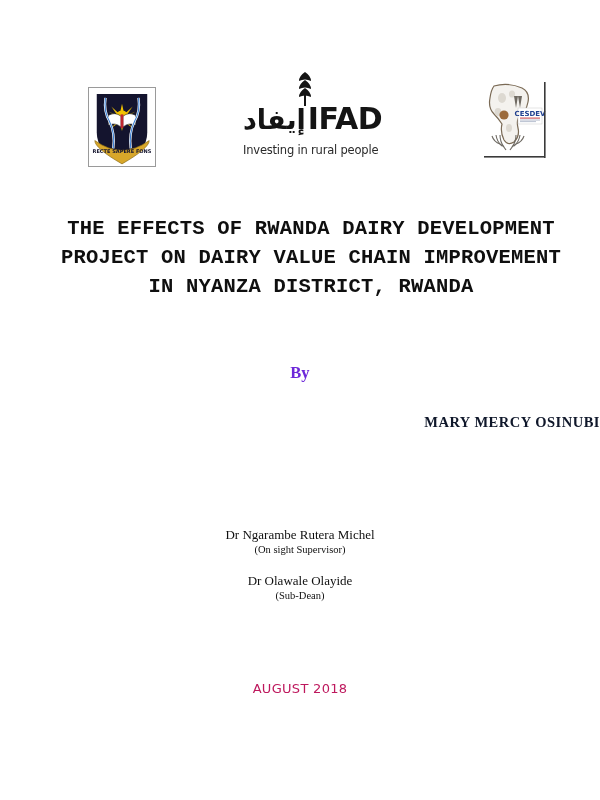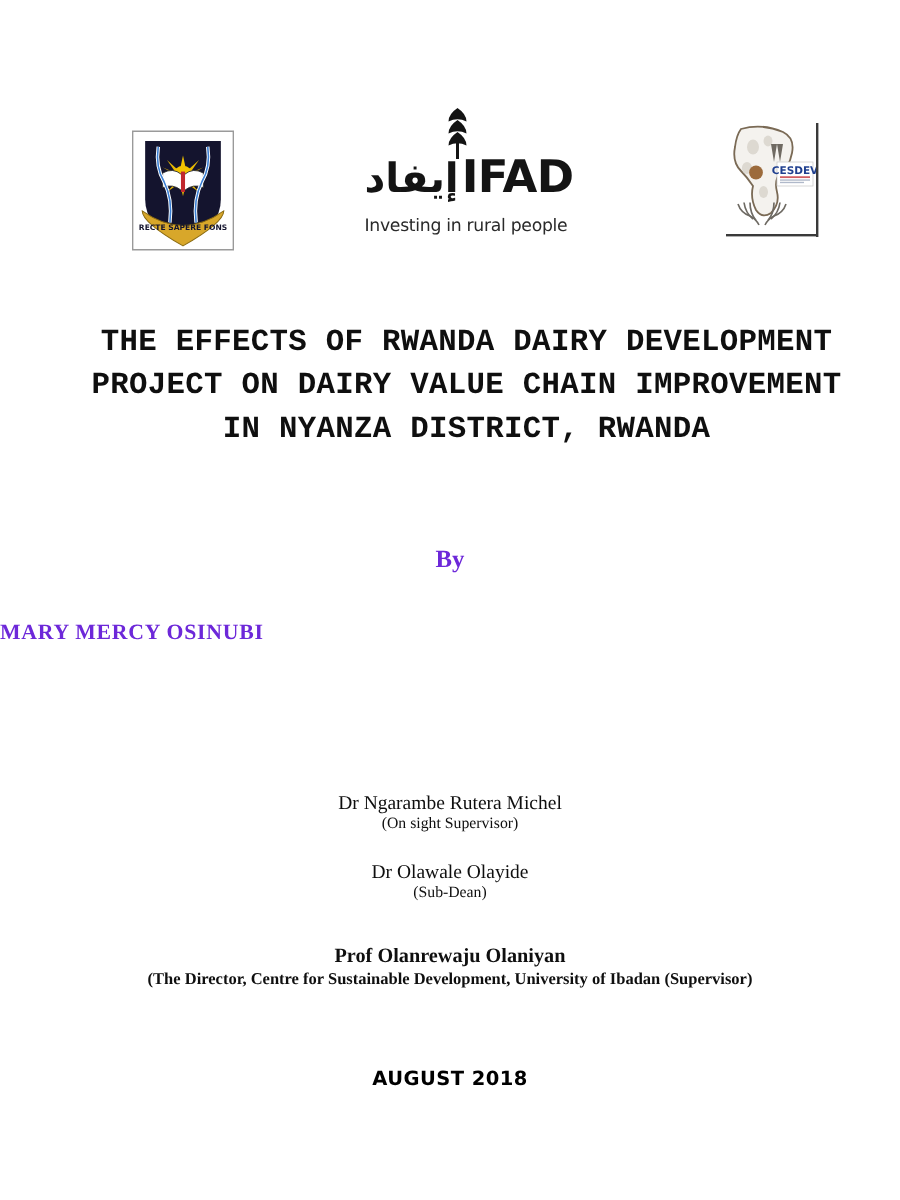--- a/index.html
+++ b/index.html
@@ -118,26 +118,26 @@
     font-size: 16.5px;
     color: #6d28d9;
   }
 
   
   .author-line {
     position: absolute;
     top: 414px;
     left: 0;
     width: 600px;
-    text-align: left;
+    text-align: right;
     font-family: "Liberation Serif", serif;
     font-weight: bold;
     font-size: 14.5px;
     letter-spacing: 0.5px;
-    color: #6d28d9;
+    color: #0f172a;
   }
 
   
   .institution {
     position: absolute;
     top: 470px;
     left: 0;
     width: 600px;
     text-align: center;
     font-family: "Liberation Serif", serif;
@@ -196,29 +196,29 @@
     font-weight: bold;
     font-size: 11px;
     color: #0f0f0f;
     line-height: 1.35;
     white-space: nowrap;
   }
 
   
   .doc-date {
     position: absolute;
-    top: 712px;
+    top: 681px;
     left: 0;
     width: 600px;
     text-align: center;
     font-family: "DejaVu Sans", sans-serif;
-    font-weight: bold;
+    font-weight: normal;
     font-size: 13px;
     letter-spacing: 0.3px;
-    color: #000000;
+    color: #be185d;
   }
 </style>
 </head>
 <body>
 
 <div class="page">
 
   <div class="logo-band">
 
     <div class="ui-crest">
@@ -308,20 +308,16 @@
     <div class="sup-block">
       <span class="sup-name">Dr Ngarambe Rutera Michel</span>
       <span class="sup-role">(On sight Supervisor)</span>
     </div>
     <div class="sup-block">
       <span class="sup-name">Dr Olawale Olayide</span>
       <span class="sup-role">(Sub-Dean)</span>
     </div>
   </div>
 
-  <div class="director">
-    <span class="dir-name">Prof Olanrewaju Olaniyan</span>
-    <span class="dir-role">(The Director, Centre for Sustainable Development, University of Ibadan (Supervisor)</span>
-  </div>
 
   <div class="doc-date">AUGUST 2018</div>
 
 </div>
 
 </body></html>

